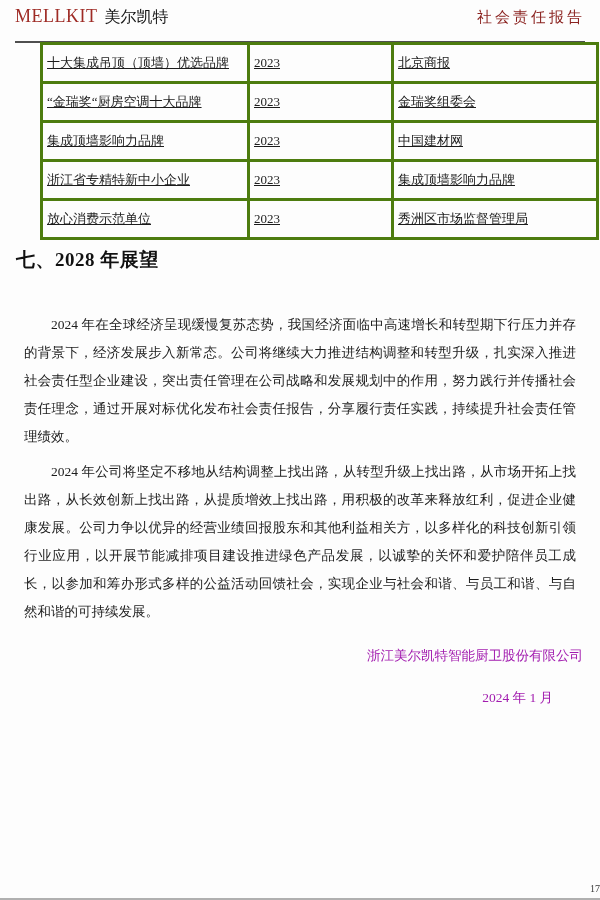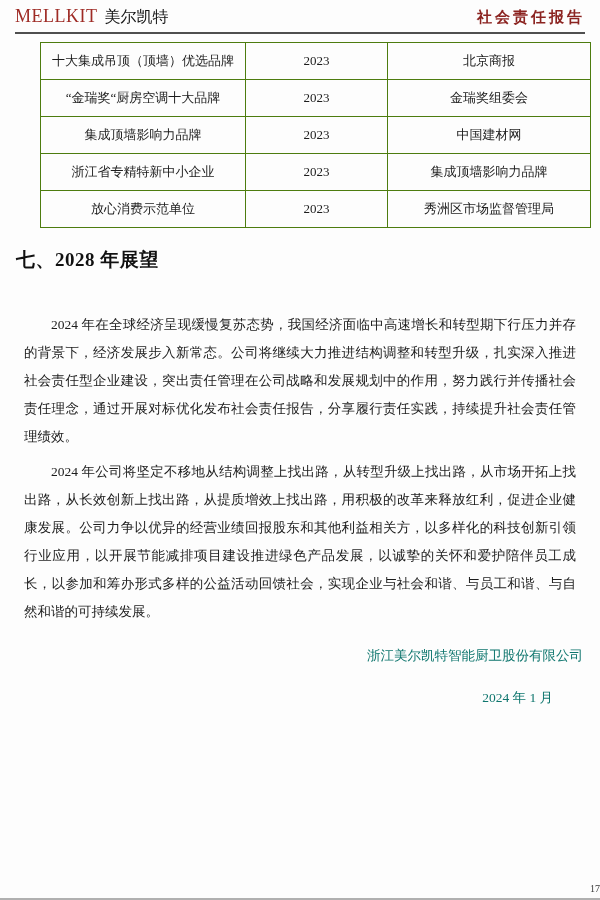--- a/index.html
+++ b/index.html
@@ -10,44 +10,44 @@
     background:#fdfdfd;
     font-family:"Liberation Serif","DejaVu Serif",serif;
     color:#1c1c1c;
     overflow:hidden;
     box-sizing:border-box;
   }
   
   .header {
     position:absolute; top:6px; left:15px; right:15px;
     display:flex; justify-content:space-between; align-items:flex-end;
-    padding-bottom:5px;
+    padding-bottom:14px;
     border-bottom:2px solid #4f4f4f;
   }
   .brand { font-size:18px; line-height:20px; white-space:nowrap; }
   .brand .latin { color:#9e2b25; letter-spacing:0.5px; }
   .brand .cn { color:#141414; margin-left:7px; font-size:16px; }
-  .doc-title { color:#8b2320; font-size:15px; letter-spacing:3px; line-height:20px; white-space:nowrap;font-weight:bold; }
+  .doc-title { color:#8b2320; font-size:15px; letter-spacing:3px; line-height:20px; white-space:nowrap; }
 
   
   table.awards {
     position:absolute; top:42px; left:40px;
     border-collapse:collapse;
     table-layout:fixed;
     width:523px;
   }
   table.awards td {
-    border:1px solid #4d7c0f;
+    border:3px solid #4d7c0f;
     height:36px;
-    text-align:center;
     vertical-align:middle;
     font-size:13px;
     padding:0 4px;
     overflow:hidden;
     white-space:nowrap;
+    text-decoration:underline;
   }
   .col-award  { width:196px; }
   .col-year   { width:133px; }
   .col-issuer { width:194px; }
 
   
   .section-heading {
     position:absolute; top:247px; left:16px;
     font-size:19px; font-weight:bold; line-height:26px;
     color:#111;
@@ -61,21 +61,21 @@
     text-align:justify;
     color:#1c1c1c;
   }
   .body-text p { margin:7px; text-indent:2em; }
 
   
   .signature {
     position:absolute; top:642px; right:17px;
     text-align:right;
     font-size:13.5px; line-height:28px;
-    color:#0f766e;
+    color:#a21caf;
   }
   .signature .sig-date { margin-top:14px; padding-right:30px; }
 
   
   .footer-pagenum {
     position:absolute; bottom:6px; left:0; width:100%;
     text-align:right;
     font-size:10px; color:#3a3a3a;
   }
   .bottom-rule {

